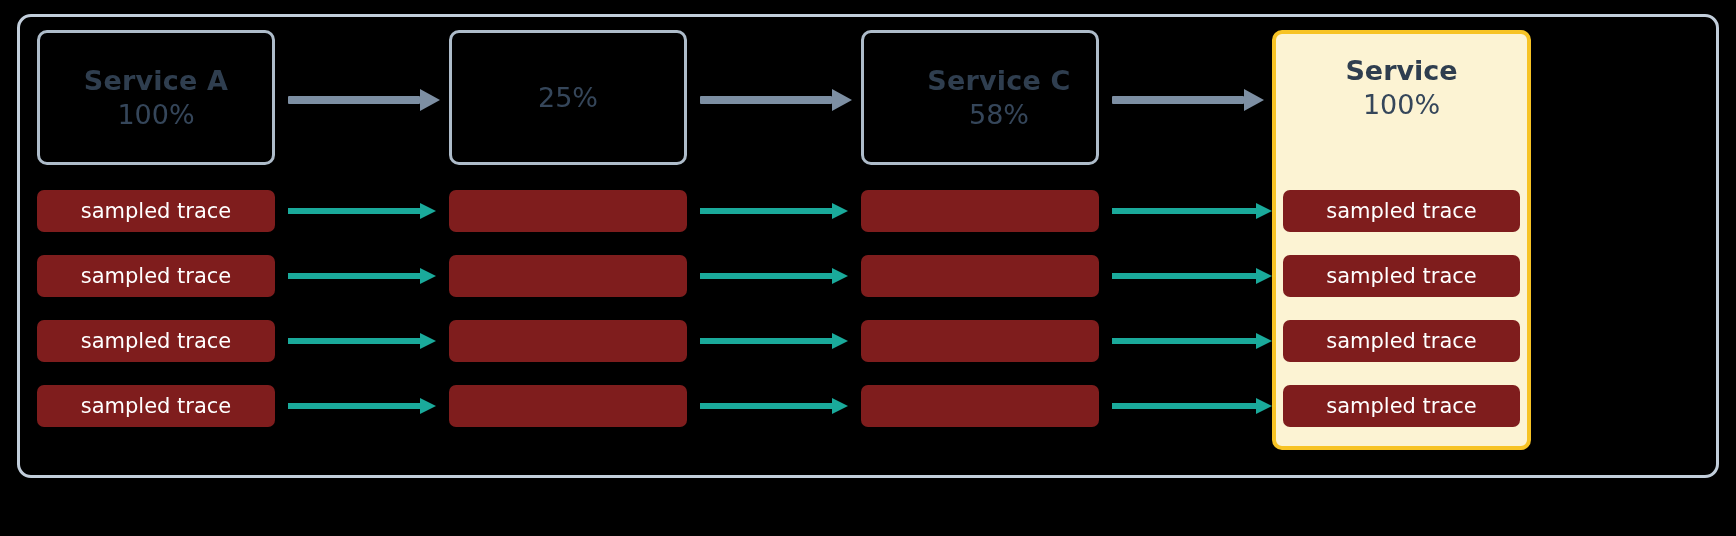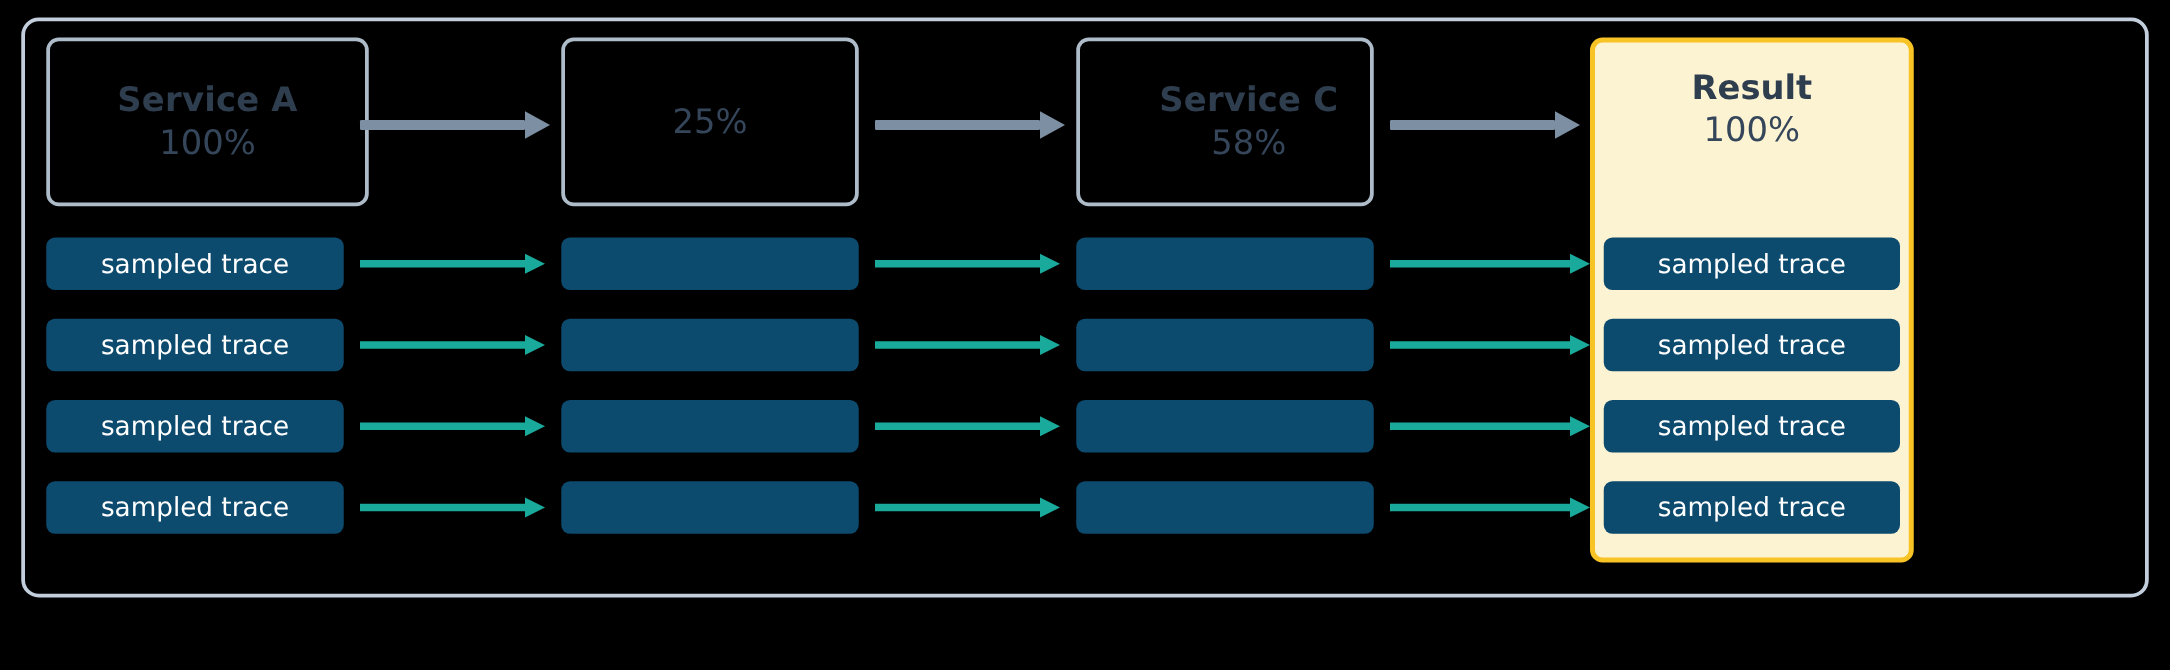--- a/index.html
+++ b/index.html
@@ -22,21 +22,21 @@
     gap:4px;
   }
   .svc-name{
     font-size:27px;font-weight:bold;color:#2f3e4f;letter-spacing:.2px;
     line-height:1.1;white-space:nowrap;
   }
   .svc-pct{
     font-size:27px;font-weight:400;color:#35465a;line-height:1.1;white-space:nowrap;
   }
 
-  .svc-a{left:37px;width:258px;}
+  .svc-a{left:37px;width:238px;}
   .svc-b{left:449px;width:238px;}
   .svc-c{left:861px;width:238px;padding-left:38px;}
 
   
   .result-panel{
     position:absolute;left:1272px;top:30px;width:259px;height:420px;
     background:#fcf3d3;border:4px solid #f7c325;border-radius:10px;
     box-sizing:border-box;
   }
   .result-head{
@@ -63,21 +63,21 @@
   .ga1 .head{left:132px;}
   .ga2{left:700px;width:152px;}
   .ga2 .shaft{width:132px;}
   .ga2 .head{left:132px;}
   .ga3{left:1112px;width:152px;}
   .ga3 .shaft{width:132px;}
   .ga3 .head{left:132px;}
 
   
   .trace-bar{
-    position:absolute;height:42px;border-radius:7px;background:#0c4a6e;
+    position:absolute;height:42px;border-radius:7px;background:#7f1d1d;
     display:flex;align-items:center;justify-content:center;box-sizing:border-box;
   }
   .trace-label{
     font-size:21px;color:#ffffff;font-weight:400;line-height:1;white-space:nowrap;
   }
 
   .col1{left:37px;width:238px;}
   .col2{left:449px;width:238px;}
   .col3{left:861px;width:238px;}
   .col4{left:1283px;width:237px;}
@@ -118,21 +118,21 @@
     <div class="svc-pct">25%</div>
   </div>
 
   <div class="svc-box svc-c">
     <div class="svc-name">Service C</div>
     <div class="svc-pct">58%</div>
   </div>
 
   <div class="result-panel">
     <div class="result-head">
-      <div class="result-name">Result</div>
+      <div class="result-name">Service</div>
       <div class="result-pct">100%</div>
     </div>
   </div>
 
   <div class="gray-arrow ga1">
     <div class="shaft"></div>
     <div class="head"></div>
   </div>
   <div class="gray-arrow ga2">
     <div class="shaft"></div>

